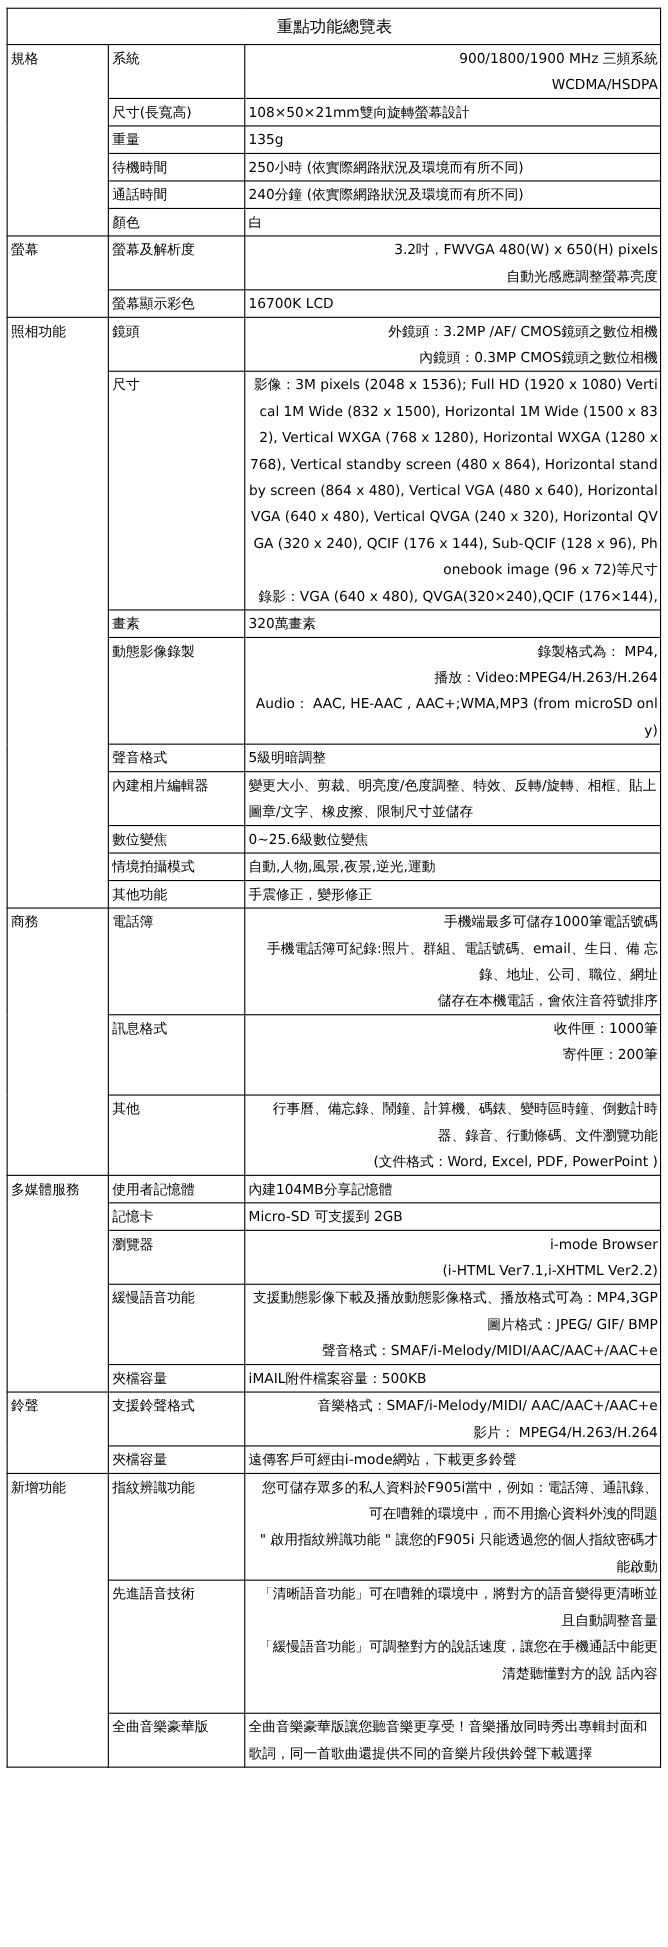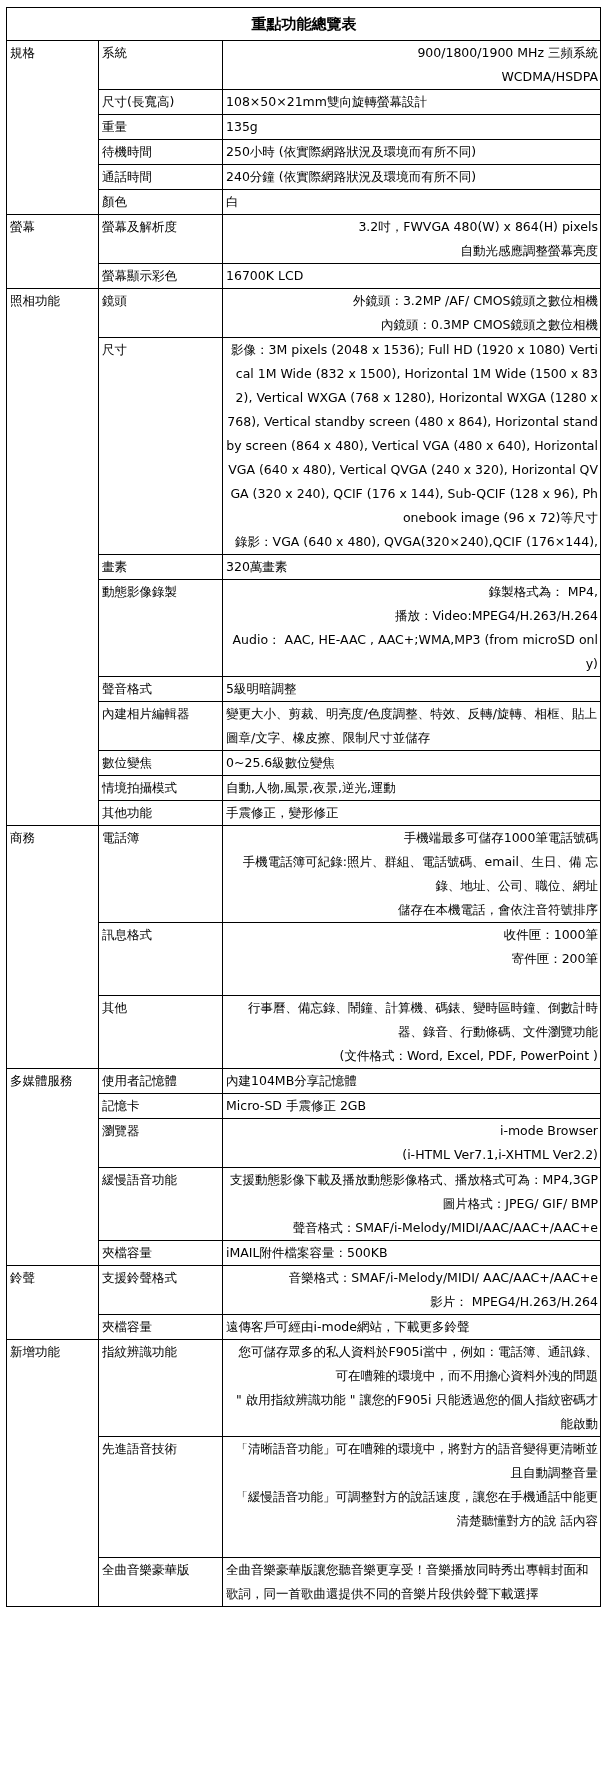--- a/index.html
+++ b/index.html
@@ -12,21 +12,21 @@
       font-size: 12.5px;
       line-height: 24px;
     }
     table.spec td {
       border: 1px solid #000;
       vertical-align: top;
       padding: 0 2px 0 3px;
       word-break: break-all;
     }
     td.title {
-      text-align: center; font-weight: bold; font-size: 15px;
+      text-align: center; font-weight: normal; font-size: 15px;
       height: 32px; line-height: 32px; vertical-align: middle;
     }
     td.cat { vertical-align: middle; margin-left: 41px; }
     td.val .line { display: block; text-align: right; }
     col.c1 { width: 92px; }
     col.c2 { width: 124px; }
     col.c3 { width: 378px; }
     .pad { height: 24px; }
   </style>
 </head>
@@ -69,21 +69,21 @@
     </tr>
     <tr>
       <td>顏色</td>
       <td class="val">白</td>
     </tr>
 
     <tr>
       <td rowspan="2" class="cat" style="vertical-align:top">螢幕</td>
       <td>螢幕及解析度</td>
       <td class="val">
-        <span class="line">3.2吋，FWVGA 480(W) x 864(H) pixels</span>
+        <span class="line">3.2吋，FWVGA 480(W) x 650(H) pixels</span>
         <span class="line">自動光感應調整螢幕亮度</span>
       </td>
     </tr>
     <tr>
       <td>螢幕顯示彩色</td>
       <td class="val">16700K LCD</td>
     </tr>
 
     <tr>
       <td rowspan="9" class="cat" style="vertical-align:top">照相功能</td>
@@ -158,21 +158,21 @@
       </td>
     </tr>
 
     <tr>
       <td rowspan="5" class="cat">多媒體服務</td>
       <td>使用者記憶體</td>
       <td class="val">內建104MB分享記憶體</td>
     </tr>
     <tr>
       <td>記憶卡</td>
-      <td class="val">Micro-SD 手震修正 2GB</td>
+      <td class="val">Micro-SD 可支援到 2GB</td>
     </tr>
     <tr>
       <td>瀏覽器</td>
       <td class="val">
         <span class="line">i-mode Browser</span>
         <span class="line">(i-HTML Ver7.1,i-XHTML Ver2.2)</span>
       </td>
     </tr>
     <tr>
       <td>緩慢語音功能</td>

